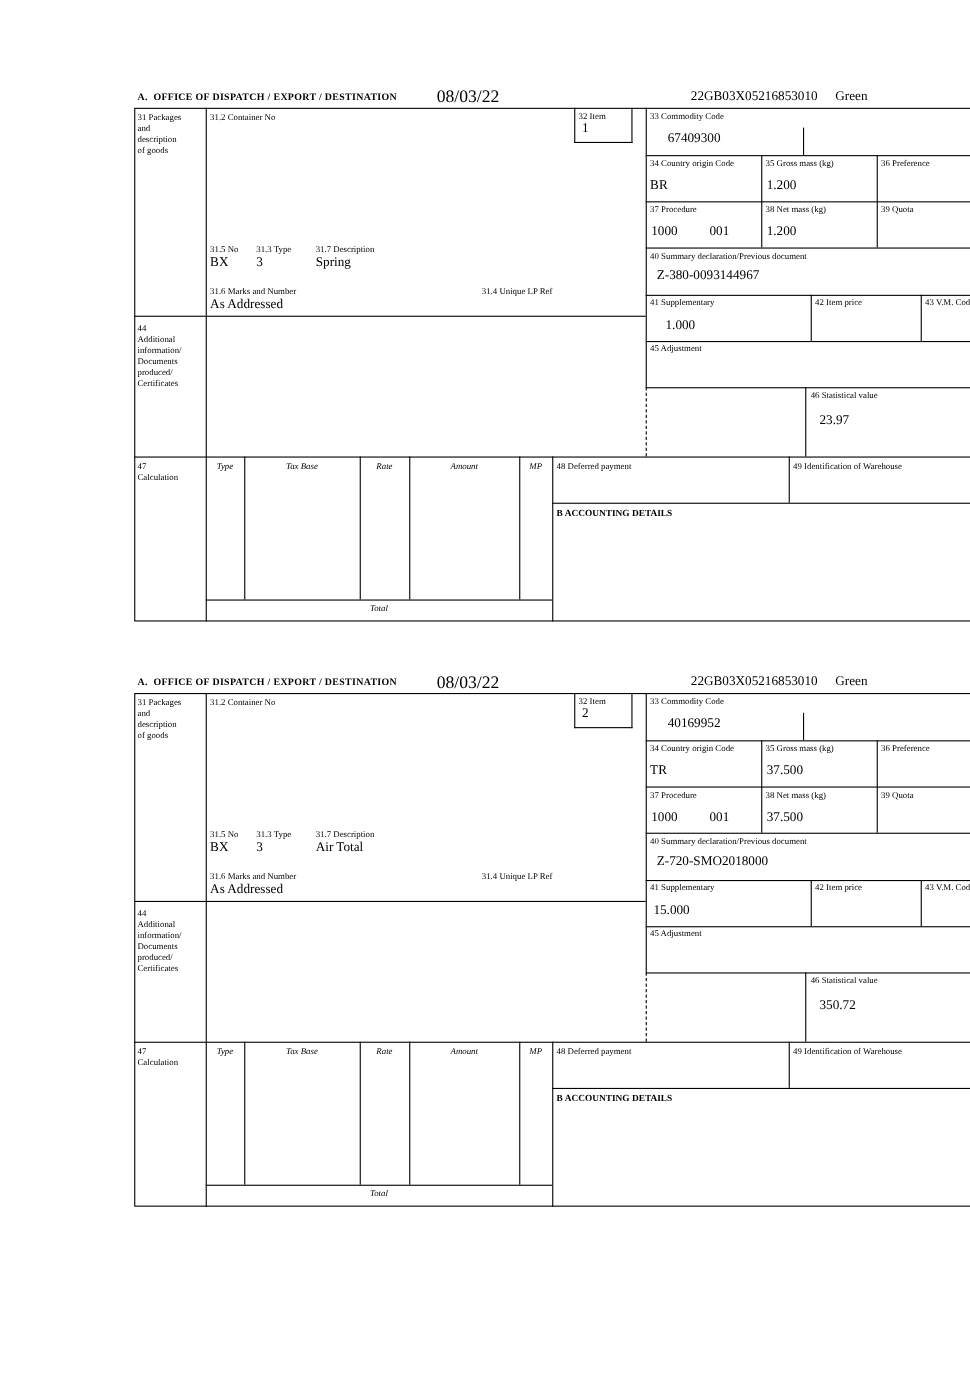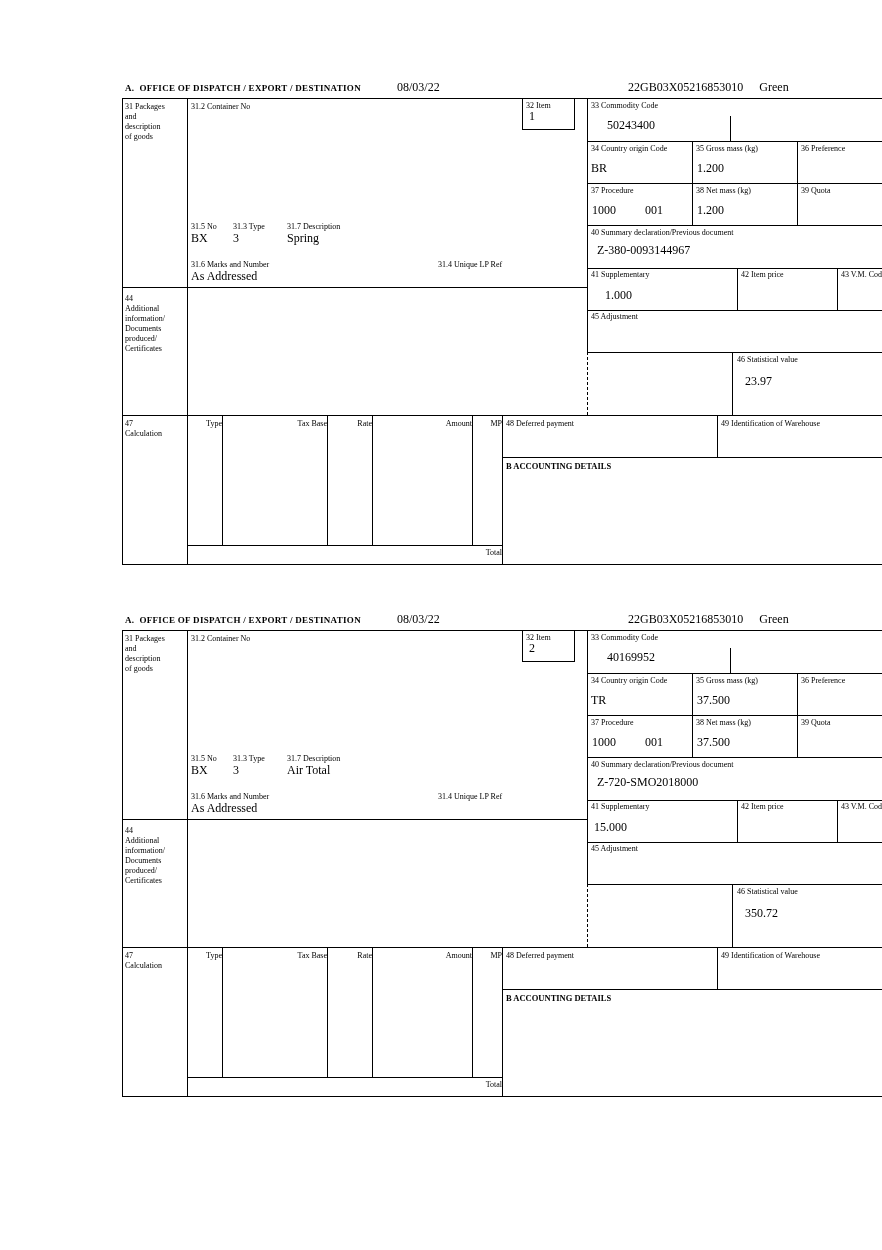--- a/index.html
+++ b/index.html
@@ -15,25 +15,25 @@
 
   .box   { position:absolute; border:1px solid #000; }
   .hline { position:absolute; height:1px; background:#000; }
   .vline { position:absolute; width:1px; background:#000; }
   .vdash { position:absolute; width:0; border-left:1px dashed #000; }
 
   .lbl { position:absolute; font-size:8px; line-height:1.25; color:#000; }
   .val { position:absolute; font-size:12px; line-height:1.1; color:#000; white-space:nowrap; }
   .bold { font-weight:bold; }
   .prelines { white-space:pre-line; }
-  .ctr { text-align:right; }
+  .ctr { text-align:center;font-style:italic; }
 
   .hdr-office { position:absolute; left:85px; top:3px; font-size:9px; font-weight:bold;
                 letter-spacing:0.3px; white-space:pre; }
-  .hdr-date   { position:absolute; left:357px; top:0; font-size:12px; }
+  .hdr-date   { position:absolute; left:357px; top:0; font-size:16px; }
   .hdr-ref    { position:absolute; left:588px; top:0; font-size:12px; white-space:nowrap; }
   .routing    { margin-left:16px; }
 </style>
 </head>
 <body>
 
 <div id="page">
   <div class="block">
 
     <div class="hdr-office">A.  OFFICE OF DISPATCH / EXPORT / DESTINATION</div>
@@ -70,21 +70,21 @@
 
     <div class="lbl prelines" style="left:85px;top:22px;width:58px">31 Packages
 and
 description
 of goods</div>
     <div class="lbl" style="left:151px;top:22px">31.2 Container No</div>
     <div class="lbl" style="left:486px;top:21px">32 Item</div>
     <div class="val" style="left:489px;top:30px">1</div>
 
     <div class="lbl" style="left:551px;top:21px">33 Commodity Code</div>
-    <div class="val" style="left:567px;top:39px">50243400</div>
+    <div class="val" style="left:567px;top:39px">67409300</div>
     <div class="lbl" style="left:551px;top:64px">34 Country origin Code</div>
     <div class="val" style="left:551px;top:82px">BR</div>
     <div class="lbl" style="left:656px;top:64px">35 Gross mass (kg)</div>
     <div class="val" style="left:657px;top:82px">1.200</div>
     <div class="lbl" style="left:761px;top:64px">36 Preference</div>
     <div class="lbl" style="left:551px;top:106px">37 Procedure</div>
     <div class="val" style="left:552px;top:124px">1000</div>
     <div class="val" style="left:605px;top:124px">001</div>
     <div class="lbl" style="left:656px;top:106px">38 Net mass (kg)</div>
     <div class="val" style="left:657px;top:124px">1.200</div>

